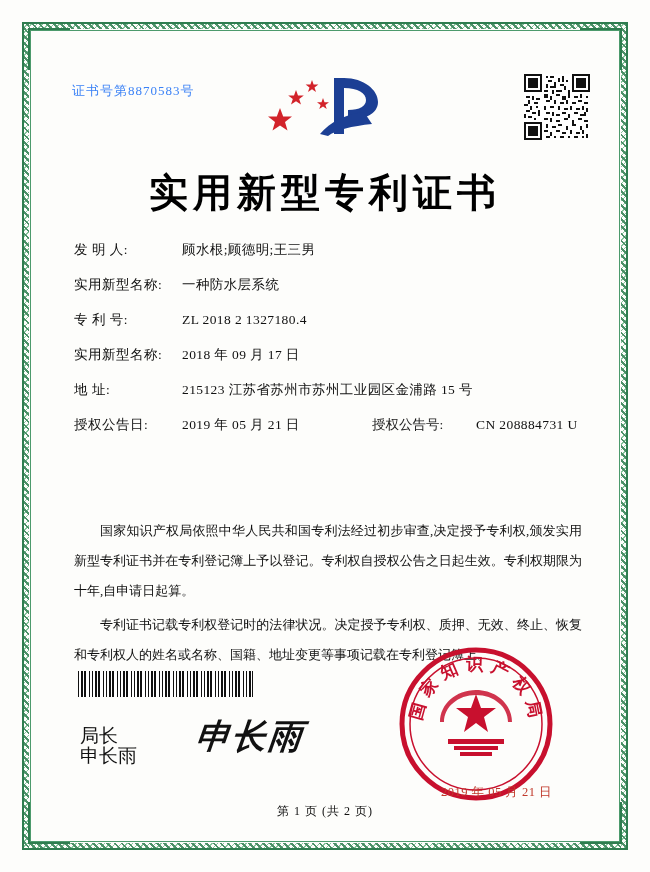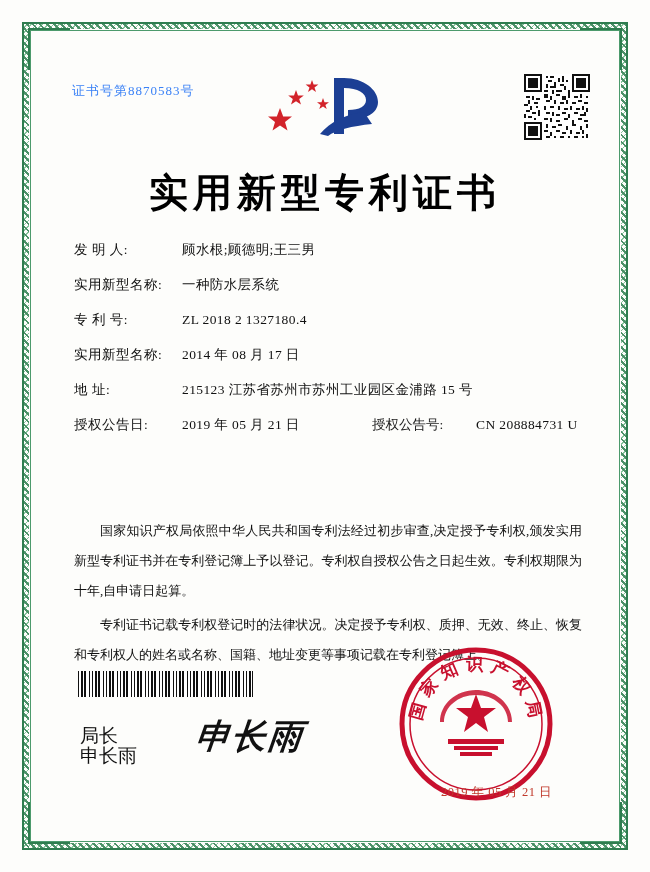--- a/index.html
+++ b/index.html
@@ -301,21 +301,21 @@
       <div class="frow">
         <div class="flabel">实用新型名称:</div>
         <div class="fvalue">一种防水层系统</div>
       </div>
       <div class="frow">
         <div class="flabel">专 利 号:</div>
         <div class="fvalue">ZL 2018 2 1327180.4</div>
       </div>
       <div class="frow">
         <div class="flabel">实用新型名称:</div>
-        <div class="fvalue">2014 年 08 月 17 日</div>
+        <div class="fvalue">2018 年 09 月 17 日</div>
       </div>
       <div class="frow">
         <div class="flabel">地 址:</div>
         <div class="fvalue">215123 江苏省苏州市苏州工业园区金浦路 15 号</div>
       </div>
       <div class="frow two">
         <div class="flabel">授权公告日:</div>
         <div class="fvalue">2019 年 05 月 21 日</div>
         <div class="flabel2">授权公告号:</div>
         <div class="fvalue">CN 208884731 U</div>
@@ -353,15 +353,16 @@
           <path id="ringpath" d="M80,80 m-54,0 a54,54 0 1,1 108,0" transform="rotate(-8 80 80)"></path>
         </defs>
         <text font-size="17" font-family="DejaVu Serif, serif" font-weight="bold" fill="#c8102e" letter-spacing="7">
           <textPath href="#ringpath" startOffset="6%">国家知识产权局</textPath>
         </text>
       </svg>
     </div>
 
     <div class="seal-date">2019 年 05 月 21 日</div>
 
+    <div class="footer">第 1 页 (共 2 页)</div>
 
   </div>
 </div>
 
 </body></html>

